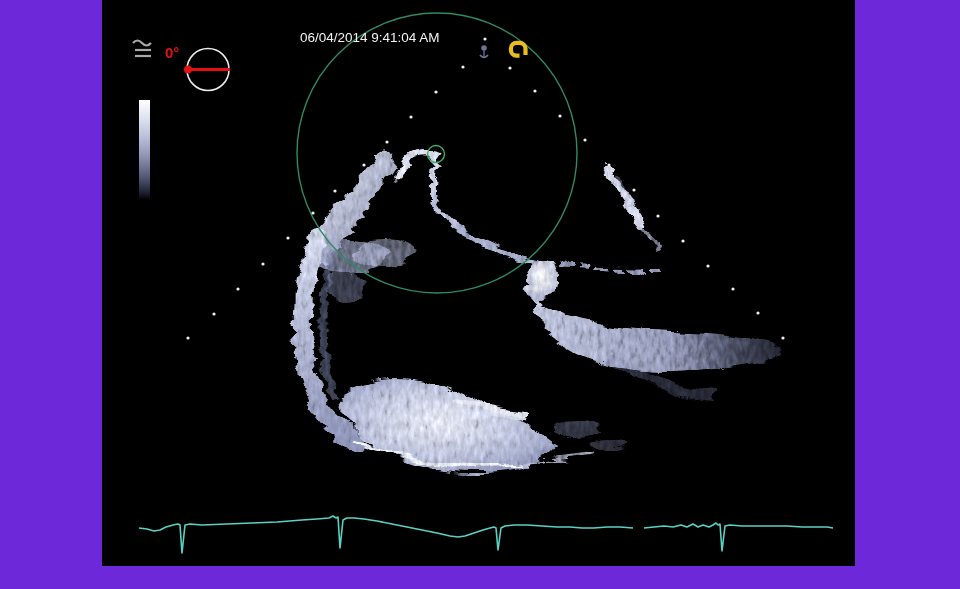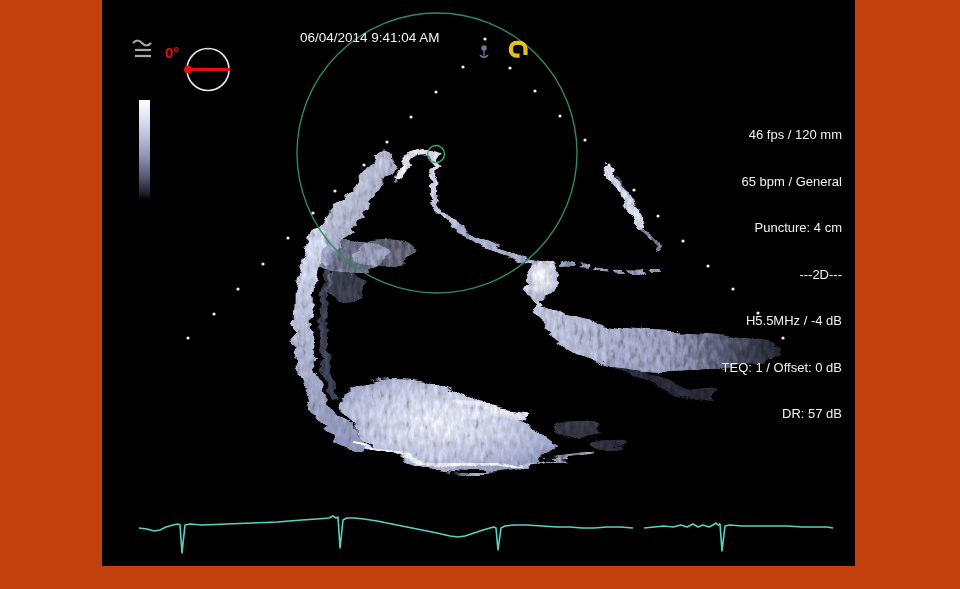--- a/index.html
+++ b/index.html
@@ -1,16 +1,16 @@
 <!DOCTYPE html>
 <html><head>
 <meta charset="utf-8">
 <style>
   html,body{margin:0;padding:0;background:#ffffff;}
-  .stage{position:relative;width:960px;height:589px;background:#c2410c;overflow:hidden;
+  .stage{position:relative;width:960px;height:589px;background:#6d28d9;overflow:hidden;
          font-family:"Liberation Sans",sans-serif;}
   .display{position:absolute;left:102px;top:0;width:753px;height:566px;background:#000;}
   .scene{position:absolute;left:0;top:0;width:753px;height:566px;}
   .txt{position:absolute;color:#f2f2f2;font-size:13px;line-height:15.5px;white-space:pre;}
   .right-block{right:13px;text-align:right;}
   .timestamp{left:198px;top:30px;font-size:13.5px;}
   .lens{font-weight:bold;font-size:13.5px;margin-top:11px;}
   .angle-label{position:absolute;left:63px;top:44px;color:#e31212;font-size:15px;font-weight:bold;}
   .graybar{position:absolute;left:37px;top:100px;width:11px;height:100px;
     background:linear-gradient(#ffffff 0%,#e2e6f4 16%,#bcc2dc 36%,#8e94b5 56%,#565b79 76%,#1d1f31 93%,#000 100%);}
@@ -148,27 +148,18 @@
 
       <g id="ecgTrace">
           <polyline points="37,528 45,529 52,531 58,530 64,527 71,525 76,524 78,525 80,553 83,525 88,524 100,525 125,524 150,523 175,522 200,520 215,519 227,518 231,516 234,518 236,517 238,548 241,520 245,518 252,518 262,519 275,521 290,524 305,527 320,530 335,533 348,536 356,537 363,536 372,533 381,530 388,528 392,527 394,528 396,550 399,528 403,526 412,525 425,525 440,526 455,527 468,527 480,528 492,528 505,527 518,527 531,528" fill="none" stroke="#59d1c3" stroke-width="1.6" stroke-linejoin="round"></polyline>
           <polyline points="542,528 552,527 562,526 571,527 579,525 585,527 591,524 596,527 601,525 607,527 611,525 614,523 616,525 618,524 620,551 623,526 628,525 640,526 655,526 670,526 685,526 700,527 715,527 725,527 731,528" fill="none" stroke="#59d1c3" stroke-width="1.6" stroke-linejoin="round"></polyline>
         </g>
     </svg>
 
     <div class="txt timestamp">06/04/2014 9:41:04 AM</div>
 
 
-    <div class="txt right-block" style="top:96px;">
-      <div>46 fps / 120 mm</div>
-      <div>65 bpm / General</div>
-      <div>Puncture: 4 cm</div>
-      <div>---2D---</div>
-      <div>H5.5MHz / -4 dB</div>
-      <div>TEQ: 1 / Offset: 0 dB</div>
-      <div>DR: 57 dB</div>
-    </div>
 
     <div class="angle-label">0°</div>
 
     <div class="graybar"></div>
   </div>
 </div>
 
 </body></html>

